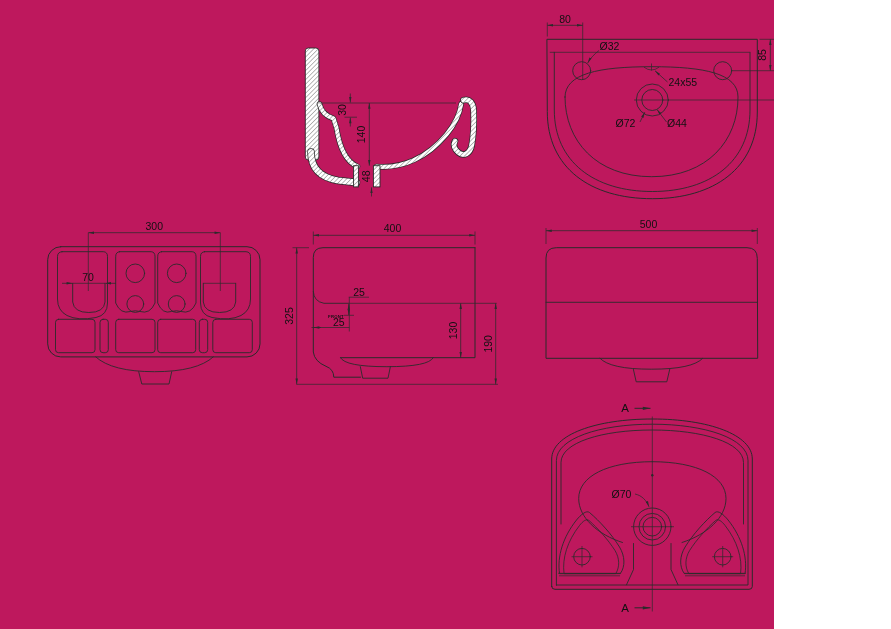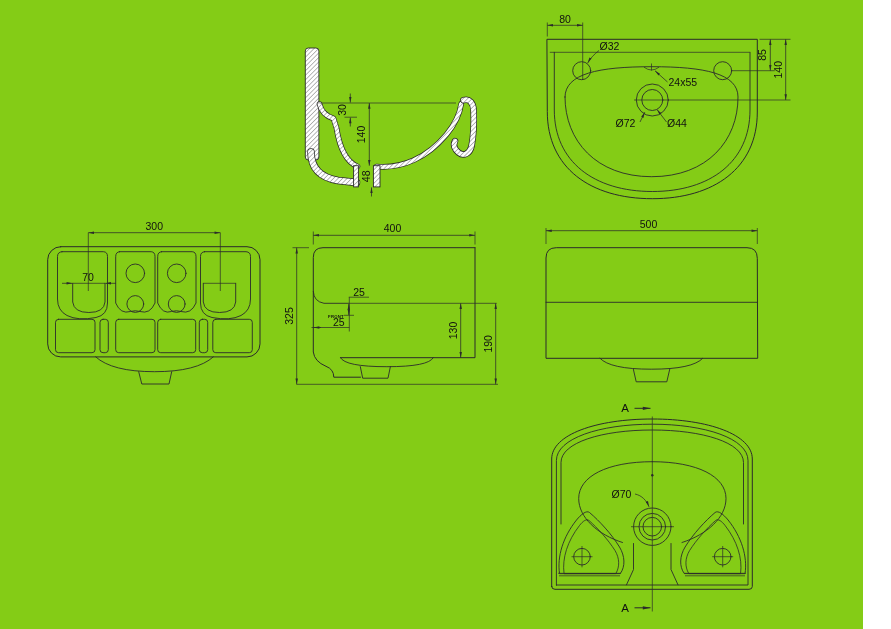--- a/index.html
+++ b/index.html
@@ -1,16 +1,16 @@
 <!DOCTYPE html>
 <html><head>
 <meta charset="utf-8">
 <style>
   html,body{margin:0;padding:0;background:#ffffff;}
-  .stage{width:863px;height:629px;position:relative;background:#84cc16;overflow:hidden;}
+  .stage{width:774px;height:629px;position:relative;background:#be185d;overflow:hidden;}
   svg{display:block;}
   .ln{stroke:#2b2b2b;stroke-width:1;fill:none;stroke-linecap:round;stroke-linejoin:round;}
   .th{stroke:#2b2b2b;stroke-width:0.7;fill:none;stroke-linecap:butt;}
   .dim{stroke:#2b2b2b;stroke-width:0.75;fill:none;}
   .hr{fill:url(#hatch);stroke:#2b2b2b;stroke-width:0.9;}
   .be{stroke:#2b2b2b;fill:none;stroke-linecap:round;stroke-linejoin:round;}
   .bf{stroke:url(#hatch);fill:none;stroke-linecap:round;stroke-linejoin:round;}
   .t{font-family:"Liberation Sans",sans-serif;font-size:10.5px;fill:#111111;}
   .ta{font-family:"Liberation Sans",sans-serif;font-size:11.5px;fill:#111111;}
   .tn{font-family:"Liberation Sans",sans-serif;font-size:4.2px;font-weight:bold;letter-spacing:0.3px;fill:#111111;}

